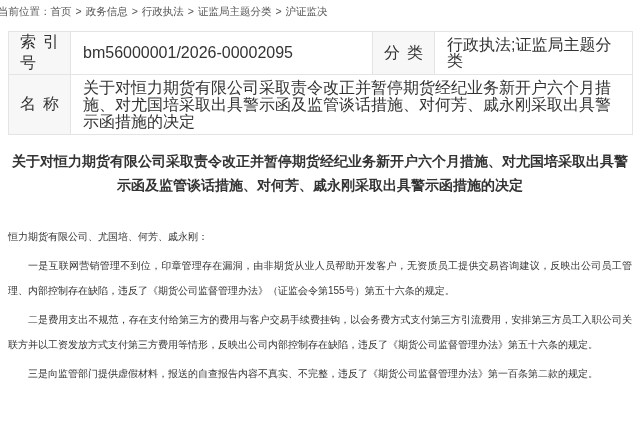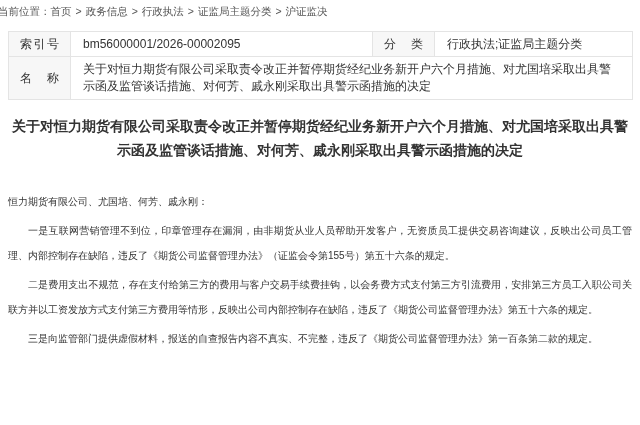--- a/index.html
+++ b/index.html
@@ -23,21 +23,21 @@
     color: #555555; text-decoration: none; cursor: pointer;
   }
   .breadcrumb .sep { margin: 0 4px; color: #555555; }
 
   
   table.meta {
     margin: 12px 8px 0 8px;
     width: 624px;
     border-collapse: collapse;
     table-layout: fixed;
-    font-size: 12px;
+    font-size: 16px;
     color: #333;
   }
   table.meta td {
     border: 1px solid #e4e4e4;
     vertical-align: middle;
   }
   td.cell-label {
     background: #f7f7f7;
     color: #333;
     height: 25px;

